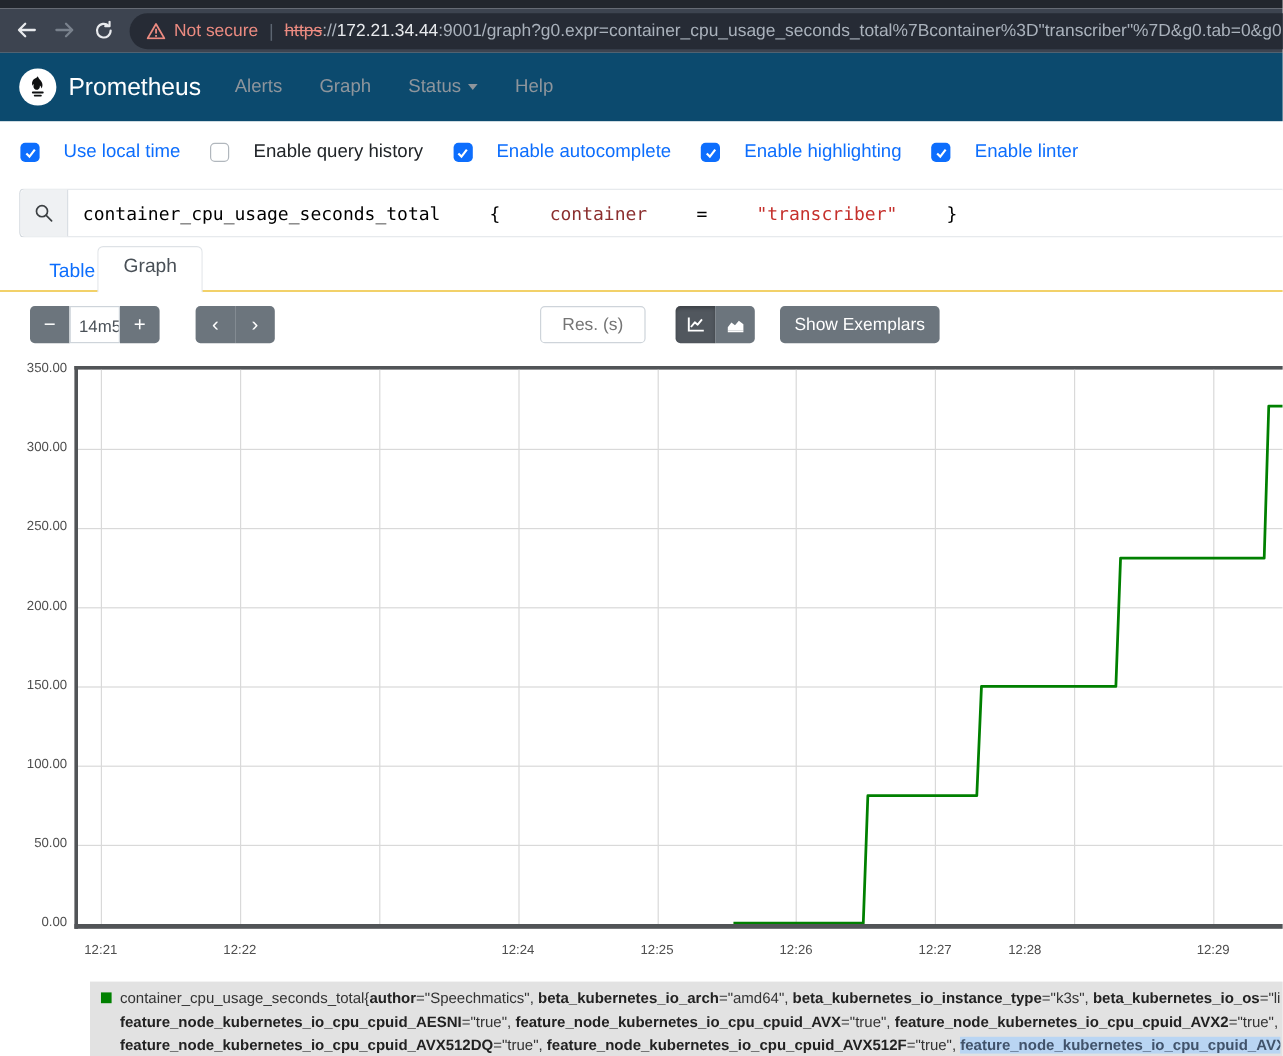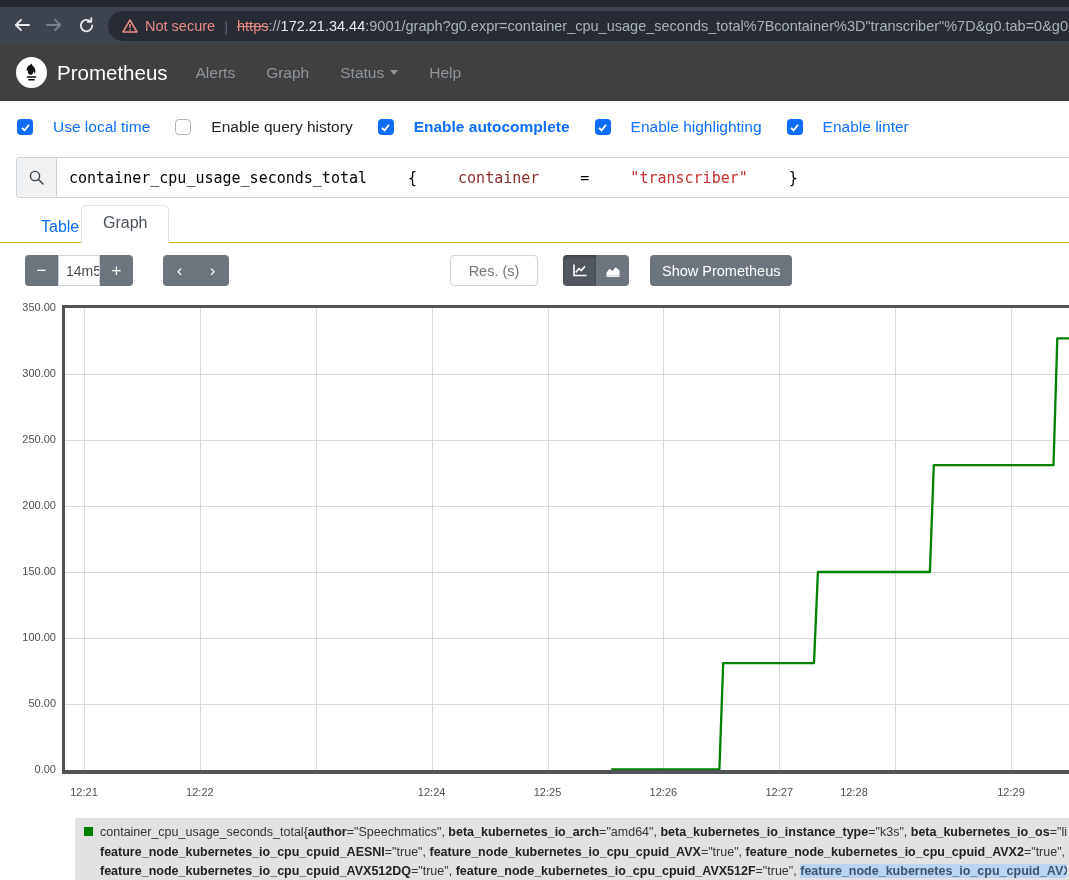--- a/index.html
+++ b/index.html
@@ -14,21 +14,21 @@
               display:flex; align-items:center; padding-left:14px; white-space:nowrap; overflow:hidden; font-size:14.5px; }
   .salmon   { color:#ec8b81; }
   .urlsep   { color:#5c6571; margin:0 9px; font-size:15px; }
   .scheme   { color:#ec8b81; text-decoration:line-through; }
   .hostpre  { color:#aab2bc; }
   .host     { color:#e8eaed; }
   .urlrest  { color:#aab2bc; }
   .warn-ic  { margin-right:7px; display:inline-flex; }
 
   
-  .pnav { position:absolute; left:0; top:44px; width:1069px; height:57px; background:#404040; display:flex; align-items:center; }
+  .pnav { position:absolute; left:0; top:44px; width:1069px; height:57px; background:#0c4a6e; display:flex; align-items:center; }
   .plogo { width:31px; height:31px; border-radius:50%; background:#fff; margin-left:16px; display:flex; align-items:center; justify-content:center; }
   .brand { color:#fff; font-size:20.5px; margin-left:10px; margin-right:28px; }
   .pnav a { color:#8e959c; text-decoration:none; font-size:15.5px; margin-right:31px; display:inline-flex; align-items:center; }
   .caret { display:inline-block; width:0; height:0; border-left:4.5px solid transparent; border-right:4.5px solid transparent; border-top:5px solid #8e959c; margin-left:6px; }
 
   
   .opts { position:absolute; left:17px; top:113px; height:28px; display:flex; align-items:center; gap:25px; }
   .opt  { display:flex; align-items:center; gap:20px; font-size:15.5px; }
   .cb   { width:16px; height:16px; border-radius:4px; display:flex; align-items:center; justify-content:center; }
   .cb.on  { background:#0d6efd; }
@@ -155,21 +155,21 @@
     <label class="opt">
       <span class="cb off"></span>
       <span style="color: rgb(33, 37, 41);">Enable query history</span>
     </label>
     <label class="opt">
       <span class="cb on">
         <svg width="11" height="11" viewBox="0 0 14 14">
           <polyline points="2.5,7.5 5.8,10.8 11.5,3.5" fill="none" stroke="#fff" stroke-width="2.3"></polyline>
         </svg>
       </span>
-      <span style="color: rgb(13, 110, 253); font-weight: bold;">Enable autocomplete</span>
+      <span style="color: rgb(13, 110, 253);">Enable autocomplete</span>
     </label>
     <label class="opt">
       <span class="cb on">
         <svg width="11" height="11" viewBox="0 0 14 14">
           <polyline points="2.5,7.5 5.8,10.8 11.5,3.5" fill="none" stroke="#fff" stroke-width="2.3"></polyline>
         </svg>
       </span>
       <span style="color: rgb(13, 110, 253);">Enable highlighting</span>
     </label>
     <label class="opt">
@@ -218,21 +218,21 @@
       </svg>
   </span>
   <span class="tglb off">
     <svg width="16" height="15" viewBox="0 0 16 15">
         <path d="M1.5 12.5V9.8l3-4 3 2.2 3.2-3.8 3.8 3v5.3z" fill="#fff"></path>
         <path d="M1.5 13.2h13" stroke="#fff" stroke-width="1.4"></path>
       </svg>
   </span>
 </div>
 
-<button class="exemp">Show Prometheus</button>
+<button class="exemp">Show Exemplars</button>
 
 <div class="chart" id="chart">
   <div class="plot" id="plot">
       <div class="grid-v" style="left: 19px;"></div>
       <div class="grid-v" style="left: 134.875px;"></div>
       <div class="grid-v" style="left: 250.75px;"></div>
       <div class="grid-v" style="left: 366.625px;"></div>
       <div class="grid-v" style="left: 482.5px;"></div>
       <div class="grid-v" style="left: 598.375px;"></div>
       <div class="grid-v" style="left: 714.25px;"></div>

